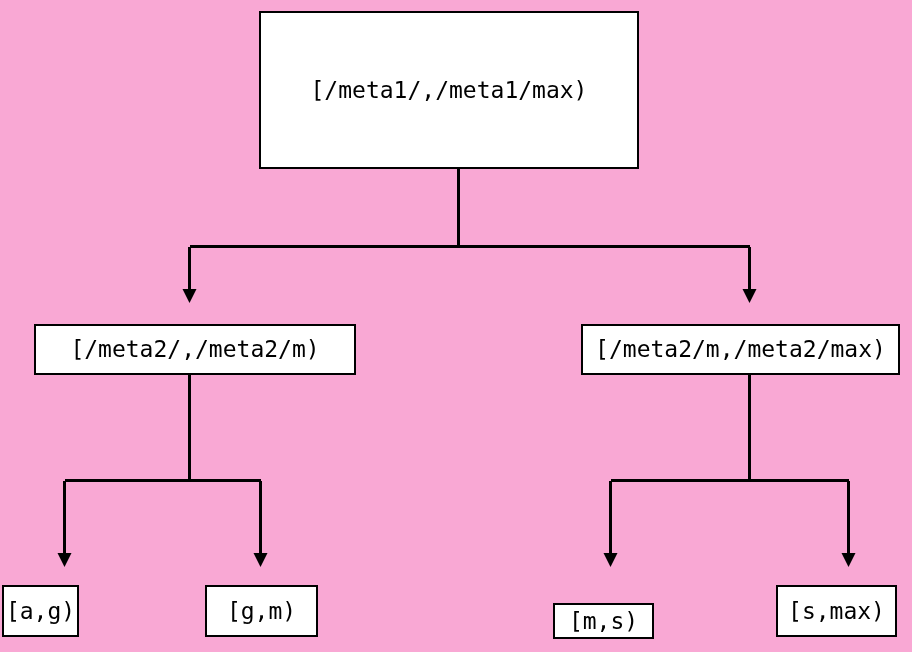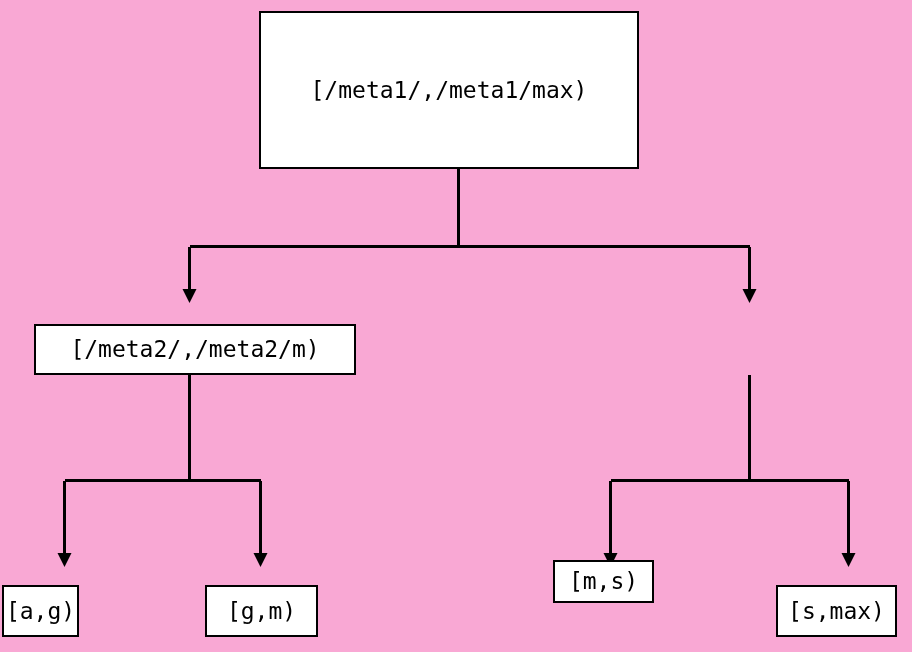--- a/index.html
+++ b/index.html
@@ -71,23 +71,23 @@
     height: 52px;
   }
   #node-leaf-gm {
     left: 205px;
     top: 585px;
     width: 113px;
     height: 52px;
   }
   #node-leaf-ms {
     left: 553px;
-    top: 560px;
+    top: 603px;
     width: 101px;
-    height: 43px;
+    height: 36px;
   }
   #node-leaf-smax {
     left: 776px;
     top: 585px;
     width: 121px;
     height: 52px;
     justify-content: center;
   }
   #node-leaf-ag .node-label,
   #node-leaf-gm .node-label,
@@ -131,20 +131,23 @@
   </svg>
 
   <div class="node" id="node-root">
     <span class="node-label">[/meta1/,/meta1/max)</span>
   </div>
 
   <div class="node" id="node-mid-left">
     <span class="node-label">[/meta2/,/meta2/m)</span>
   </div>
 
+  <div class="node" id="node-mid-right">
+    <span class="node-label">[/meta2/m,/meta2/max)</span>
+  </div>
 
   <div class="node" id="node-leaf-ag">
     <span class="node-label">[a,g)</span>
   </div>
 
   <div class="node" id="node-leaf-gm">
     <span class="node-label">[g,m)</span>
   </div>
 
   <div class="node" id="node-leaf-ms">

